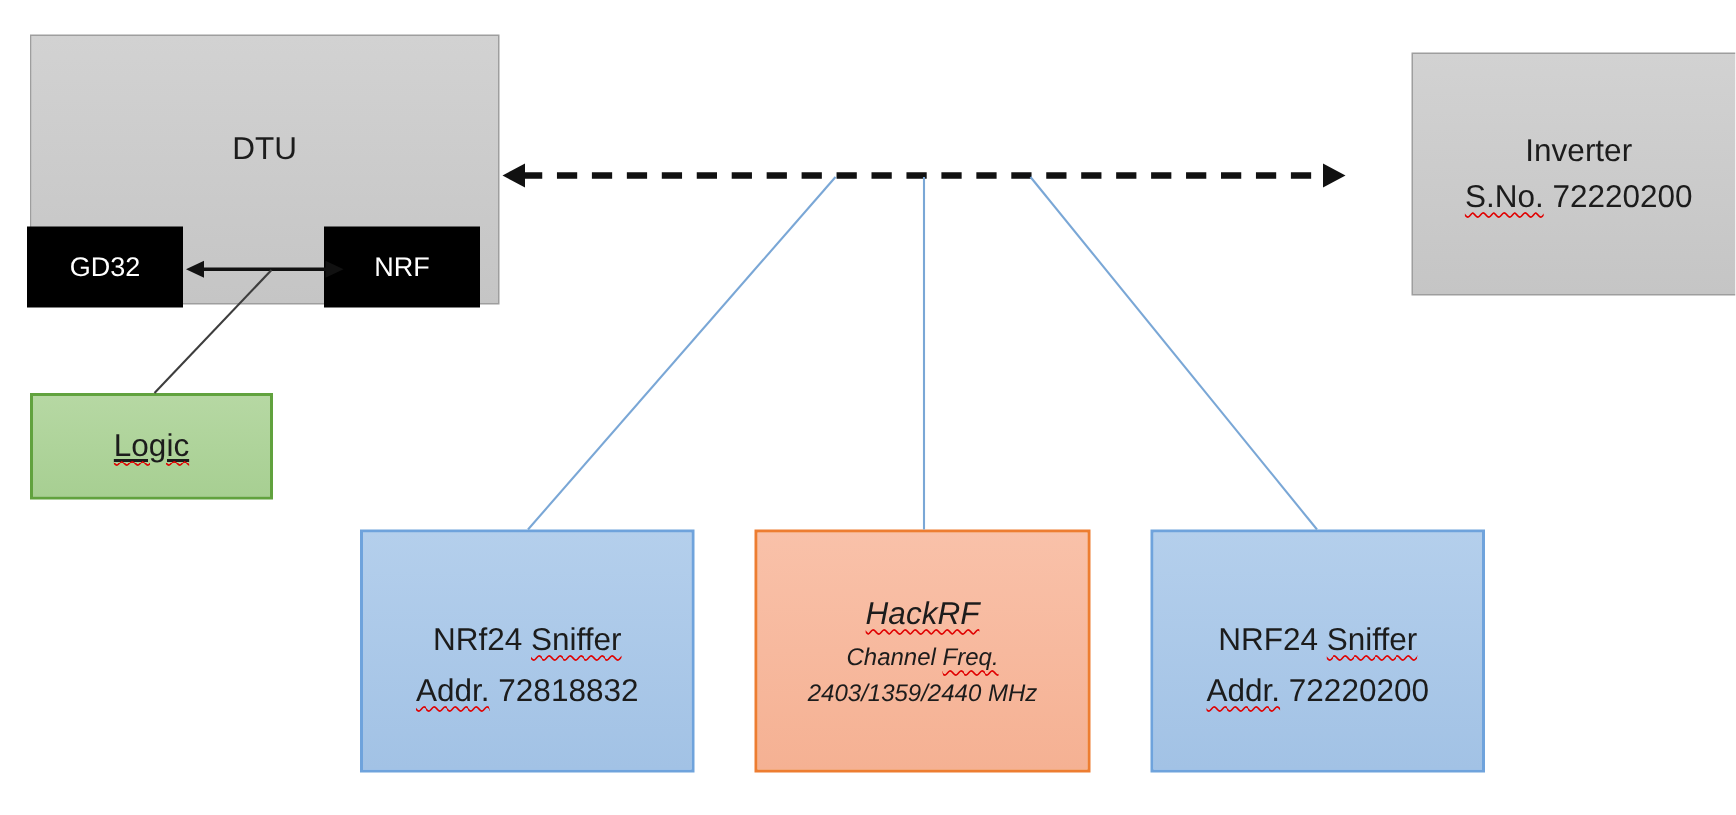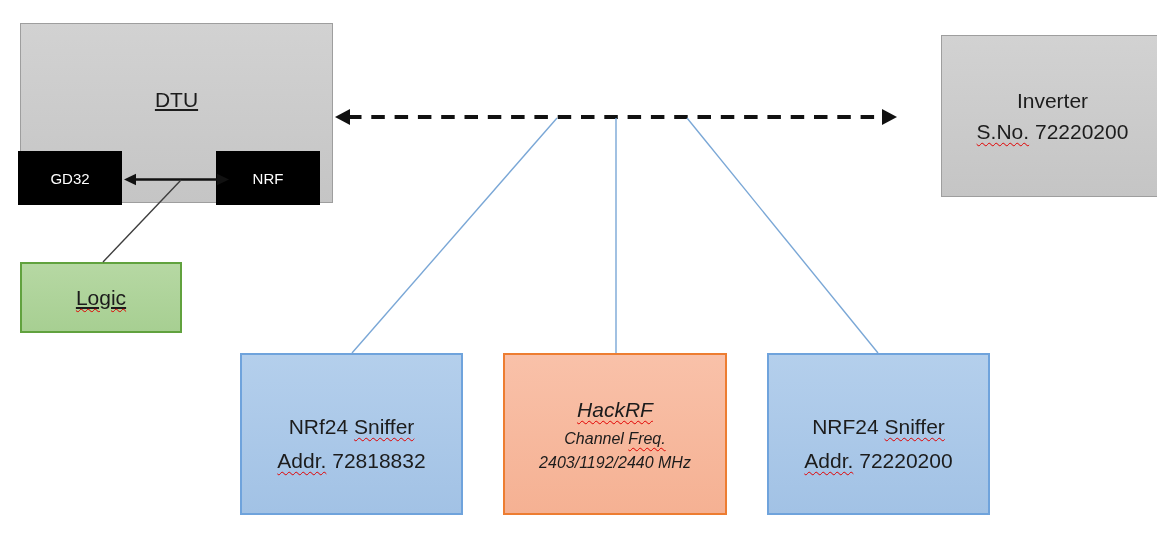--- a/index.html
+++ b/index.html
@@ -23,26 +23,26 @@
     align-items: center;
     justify-content: center;
     text-align: center;
     color: #1c1c1c;
     z-index: 1;
   }
   .gray {
     background: linear-gradient(180deg, #d2d2d2, #c5c5c5);
     border: 1px solid #9e9e9e;
   }
-  .dtu-box   { left: 20px;  top: 23px;  width: 313px; height: 180px; font-size: 21px; line-height: 31px; align-items: center; justify-content: flex-start; padding-top: 60px; text-decoration: underline; }
+  .dtu-box   { left: 20px;  top: 23px;  width: 313px; height: 180px; font-size: 21px; line-height: 31px; align-items: center; justify-content: flex-start; padding-top: 60px; }
   .inverter-box { left: 897px; top: 35px; width: 223px; height: 162px; font-size: 21px; line-height: 31px; margin-left: 44px; }
   .chip {
     background: #000000;
     color: #ffffff;
-    font-size: 15px;
+    font-size: 18px;
     justify-content: center;
   }
   .gd32-box { left: 18px;  top: 151px; width: 104px; height: 54px; }
   .nrf-box  { left: 216px; top: 151px; width: 104px; height: 54px; }
   .logic-box {
     left: 20px; top: 262px; width: 162px; height: 71px;
     background: linear-gradient(180deg, #b6d8a3, #a7cf92);
     border: 2px solid #61a23e;
     font-size: 21px;
     text-decoration: underline;
@@ -107,21 +107,21 @@
   </div>
 
   <div class="box blue-box sniffer-left-box">
     <div><span>NRf24</span> <span class="sq">Sniffer</span></div>
     <div><span class="sq">Addr.</span> <span>72818832</span></div>
   </div>
 
   <div class="box hackrf-box">
     <div class="title sq">HackRF</div>
     <div class="small"><span>Channel</span> <span class="sq">Freq.</span></div>
-    <div class="small">2403/1192/2440 MHz</div>
+    <div class="small">2403/1359/2440 MHz</div>
   </div>
 
   <div class="box blue-box sniffer-right-box">
     <div><span>NRF24</span> <span class="sq">Sniffer</span></div>
     <div><span class="sq">Addr.</span> <span>72220200</span></div>
   </div>
 
   <svg class="wires" viewBox="0 0 1157 543">
 
     <line x1="348" y1="117" x2="884" y2="117" stroke="#111111" stroke-width="4.2" stroke-dasharray="13.5 9.8"></line>

